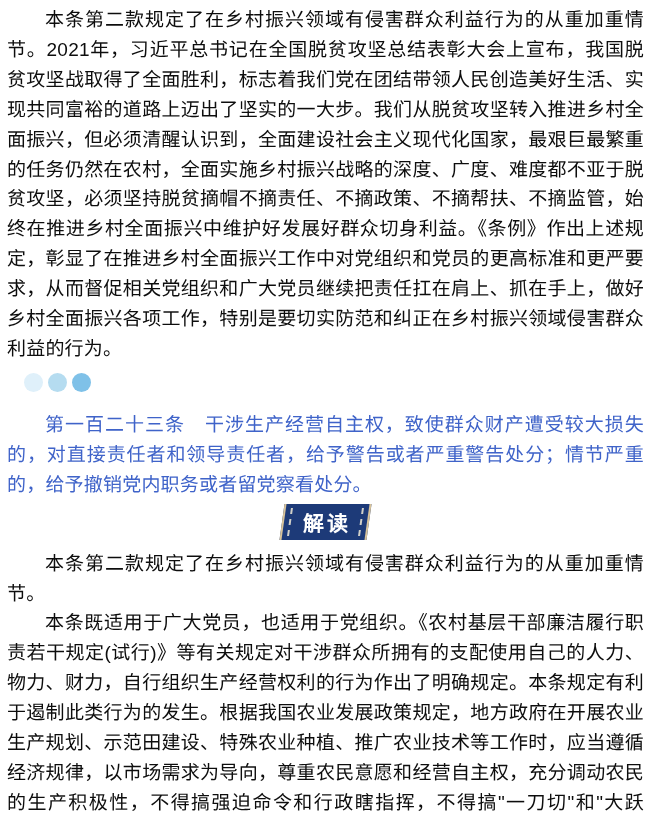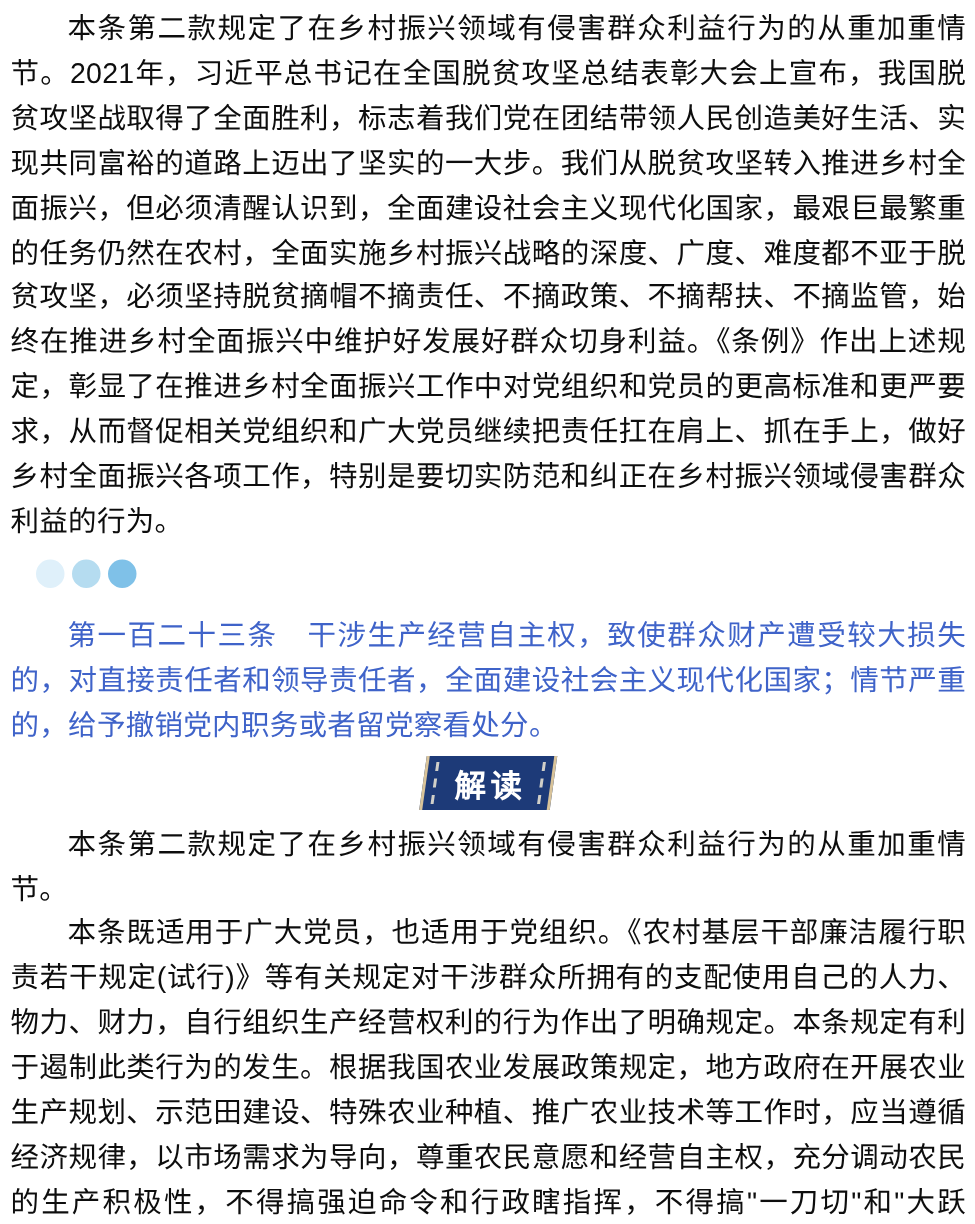--- a/index.html
+++ b/index.html
@@ -92,21 +92,21 @@
 <div class="page">
 
   <p class="para">本条第二款规定了在乡村振兴领域有侵害群众利益行为的从重加重情节。2021年，习近平总书记在全国脱贫攻坚总结表彰大会上宣布，我国脱贫攻坚战取得了全面胜利，标志着我们党在团结带领人民创造美好生活、实现共同富裕的道路上迈出了坚实的一大步。我们从脱贫攻坚转入推进乡村全面振兴，但必须清醒认识到，全面建设社会主义现代化国家，最艰巨最繁重的任务仍然在农村，全面实施乡村振兴战略的深度、广度、难度都不亚于脱贫攻坚，必须坚持脱贫摘帽不摘责任、不摘政策、不摘帮扶、不摘监管，始终在推进乡村全面振兴中维护好发展好群众切身利益。《条例》作出上述规定，彰显了在推进乡村全面振兴工作中对党组织和党员的更高标准和更严要求，从而督促相关党组织和广大党员继续把责任扛在肩上、抓在手上，做好乡村全面振兴各项工作，特别是要切实防范和纠正在乡村振兴领域侵害群众利益的行为。</p>
 
   <div class="dots">
     <span class="dot dot-1"></span>
     <span class="dot dot-2"></span>
     <span class="dot dot-3"></span>
   </div>
 
-  <p class="para para-clause">第一百二十三条　干涉生产经营自主权，致使群众财产遭受较大损失的，对直接责任者和领导责任者，全面建设社会主义现代化国家；情节严重的，给予撤销党内职务或者留党察看处分。</p>
+  <p class="para para-clause">第一百二十三条　干涉生产经营自主权，致使群众财产遭受较大损失的，对直接责任者和领导责任者，给予警告或者严重警告处分；情节严重的，给予撤销党内职务或者留党察看处分。</p>
 
   <div class="badge-row">
     <div class="badge">
       <span class="stitch stitch-left"></span>
       <span class="badge-label">解读</span>
       <span class="stitch stitch-right"></span>
     </div>
   </div>
 
   <p class="para">本条第二款规定了在乡村振兴领域有侵害群众利益行为的从重加重情节。</p>

